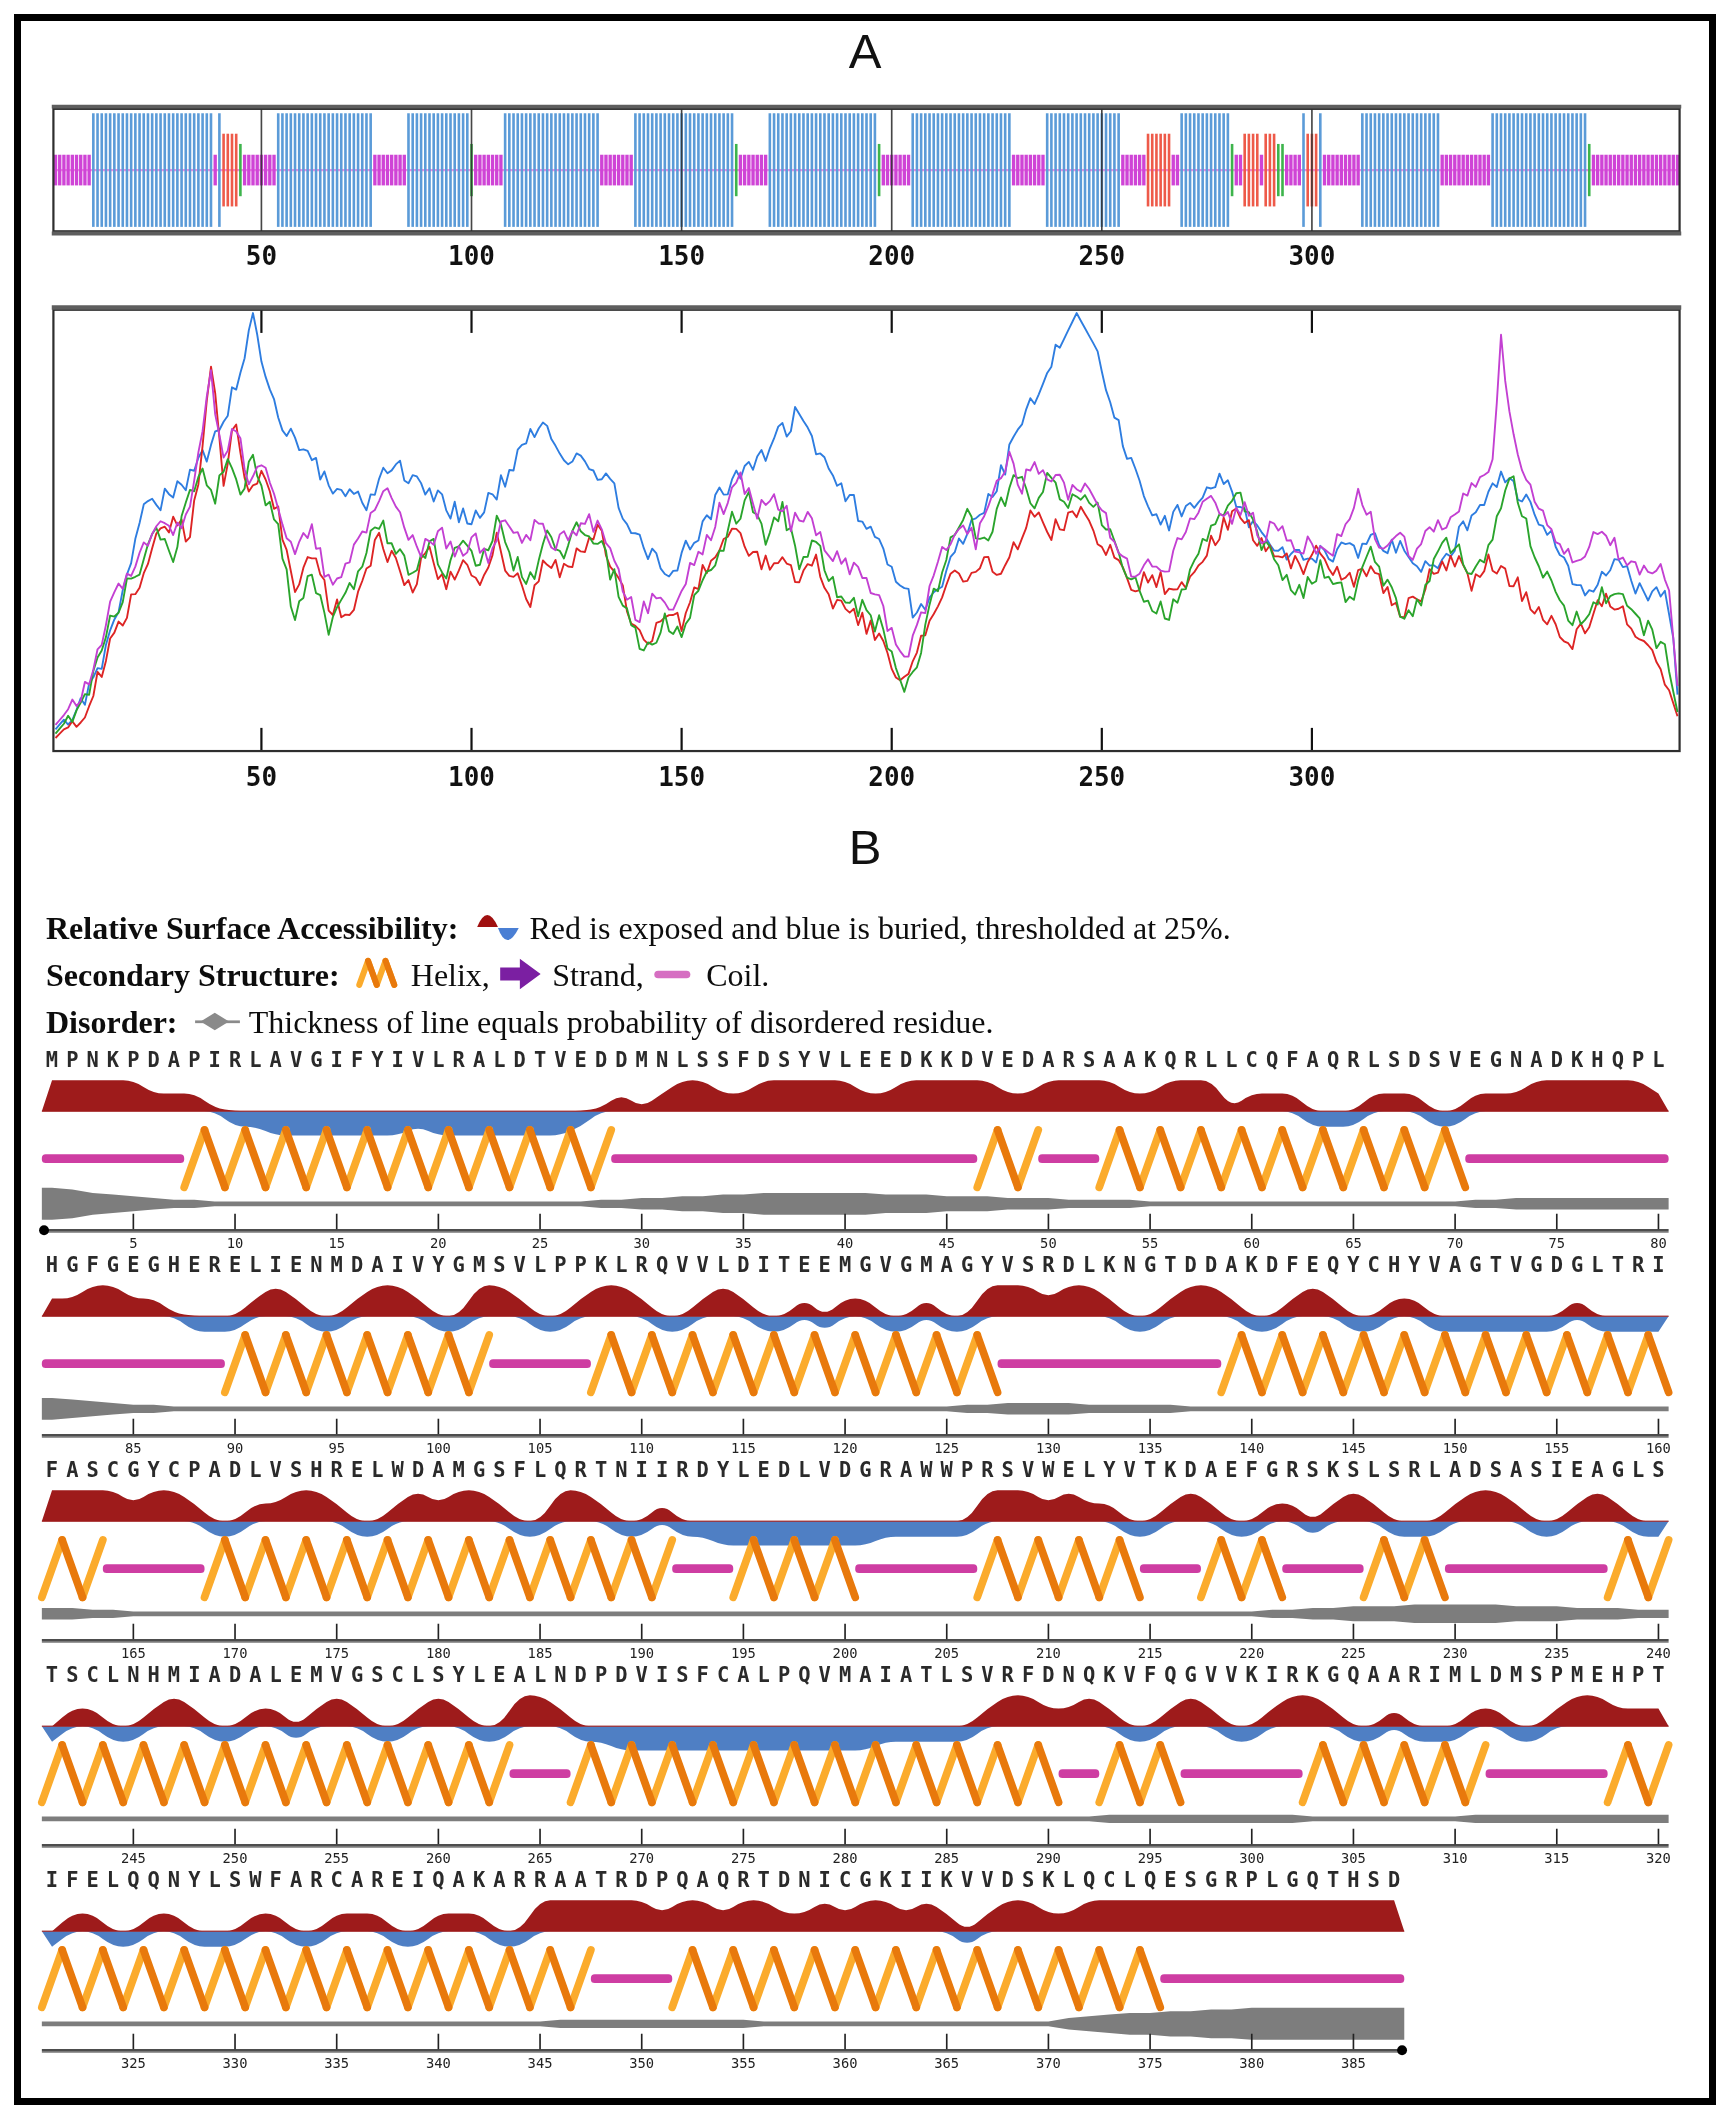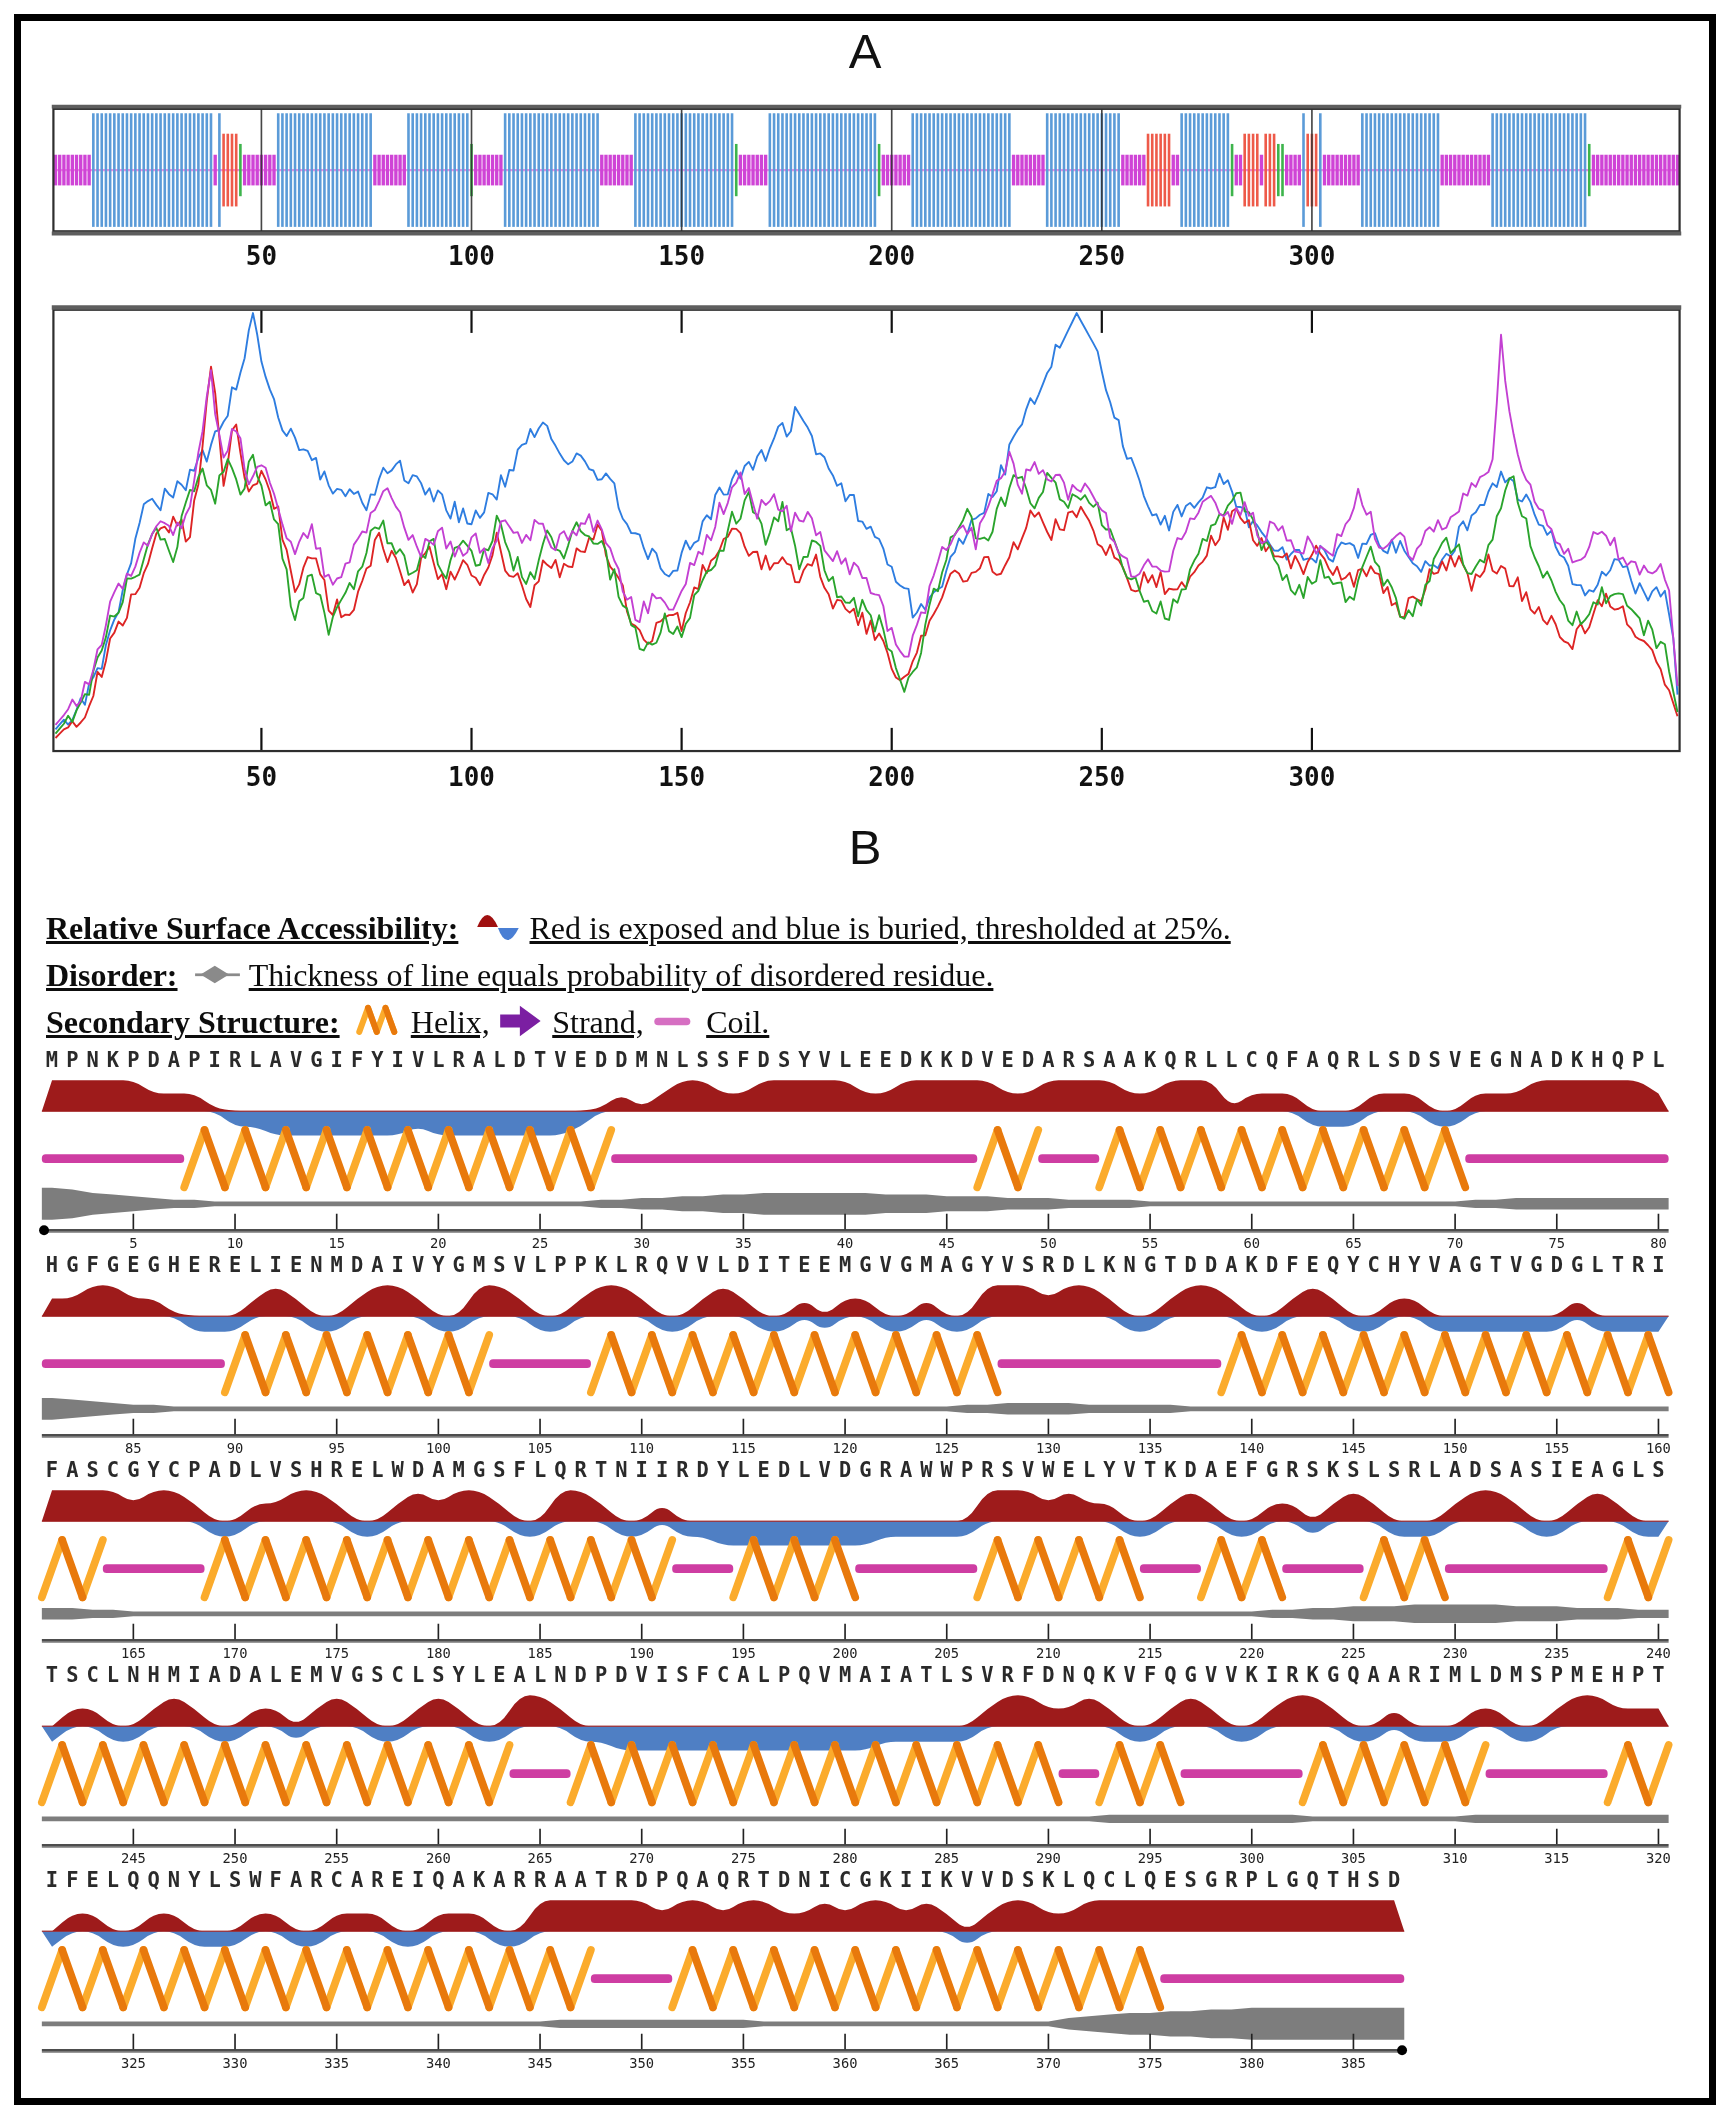--- a/index.html
+++ b/index.html
@@ -8,21 +8,21 @@
   .frame{position:absolute;left:14.3px;top:14.3px;right:14.3px;bottom:14.3px;border:7.2px solid #000;}
   .panel-label{position:absolute;left:0;right:0;text-align:center;font-size:49px;color:#111;
         font-family:"Liberation Sans",sans-serif;}
   #label-a{top:23px;}
   #label-b{top:819px;}
   .chart{position:absolute;left:49px;}
   #barcode-svg{top:102px;}
   #linechart-svg{top:303px;}
   .legend{position:absolute;left:46px;top:904px;width:1633px;
           font-family:"Liberation Serif",serif;font-size:32px;color:#0d0d0d;line-height:1.30;}
-  .legend-line{white-space:nowrap;text-decoration:underline;}
+  .legend-line{white-space:nowrap;}
   .lg-head{font-weight:700;margin-right:8.8px;}
   .lg-icon{display:inline-block;vertical-align:-12px;margin:0 7.7px;}
   .lg-text{font-weight:400;}
   #rows{position:absolute;left:33px;top:1044px;}
   .rowsvg{display:block;}
   
   .seqt{font-family:"DejaVu Sans Mono",monospace;font-size:37px;font-weight:600;fill:#2a2a2a;}
   .tickt{font-family:"DejaVu Sans Mono",monospace;font-size:25px;fill:#222;}
   .axist{font-family:"DejaVu Sans Mono",monospace;font-size:47px;font-weight:700;fill:#111;}
 </style>
@@ -470,34 +470,34 @@
   <div class="panel-label" id="label-b">B</div>
 
   <div class="legend">
     <div class="legend-line">
       <span class="lg-head">Relative Surface Accessibility:</span><svg class="lg-icon" width="47" height="47" viewBox="0 0 86 86">
           <path d="M4 42 Q 22 -2 42 42 Z" fill="#a01010"></path>
           <path d="M42 44 Q 58 88 80 44 Z" fill="#4a7fd4"></path>
         </svg><span class="lg-text">Red is exposed and blue is buried, thresholded at 25%.</span>
     </div>
     <div class="legend-line">
-      <span class="lg-head">Disorder:</span><svg class="lg-icon" width="47" height="47" viewBox="0 0 86 86">
-          <rect x="2" y="41" width="82" height="5" fill="#8a8a8a"></rect>
-          <polygon points="12,43 38,27 64,43 38,59" fill="#8a8a8a"></polygon>
-        </svg><span class="lg-text">Thickness of line equals probability of disordered residue.</span>
-    </div>
-    <div class="legend-line">
       <span class="lg-head">Secondary Structure:</span><svg class="lg-icon" width="47" height="47" viewBox="0 0 86 86">
           <polyline points="6,62 22,18 38,62 54,18 70,62" fill="none" stroke="#fbab2c" stroke-width="11" stroke-linejoin="round" stroke-linecap="round"></polyline>
           <path d="M22 18 L38 62 M54 18 L70 62" fill="none" stroke="#e8790c" stroke-width="11" stroke-linecap="round"></path>
         </svg><span class="lg-text">Helix,</span><svg class="lg-icon" width="47" height="47" viewBox="0 0 86 86">
           <polygon points="4,30 40,30 40,14 78,42 40,70 40,54 4,54" fill="#7b1fa2"></polygon>
         </svg><span class="lg-text">Strand,</span><svg class="lg-icon" width="47" height="47" viewBox="0 0 86 86">
           <rect x="6" y="36" width="66" height="14" rx="7" fill="#d66fc2"></rect>
         </svg><span class="lg-text">Coil.</span>
+    </div>
+    <div class="legend-line">
+      <span class="lg-head">Disorder:</span><svg class="lg-icon" width="47" height="47" viewBox="0 0 86 86">
+          <rect x="2" y="41" width="82" height="5" fill="#8a8a8a"></rect>
+          <polygon points="12,43 38,27 64,43 38,59" fill="#8a8a8a"></polygon>
+        </svg><span class="lg-text">Thickness of line equals probability of disordered residue.</span>
     </div>
   </div>
 
   <div id="rows">
       <svg width="1661" height="205" viewBox="0 0 3010 372" class="rowsvg">
         <text x="32.45" y="42" text-anchor="middle" class="seqt">M</text>
         <text x="69.35" y="42" text-anchor="middle" class="seqt">P</text>
         <text x="106.25" y="42" text-anchor="middle" class="seqt">N</text>
         <text x="143.15" y="42" text-anchor="middle" class="seqt">K</text>
         <text x="180.04999999999998" y="42" text-anchor="middle" class="seqt">P</text>

